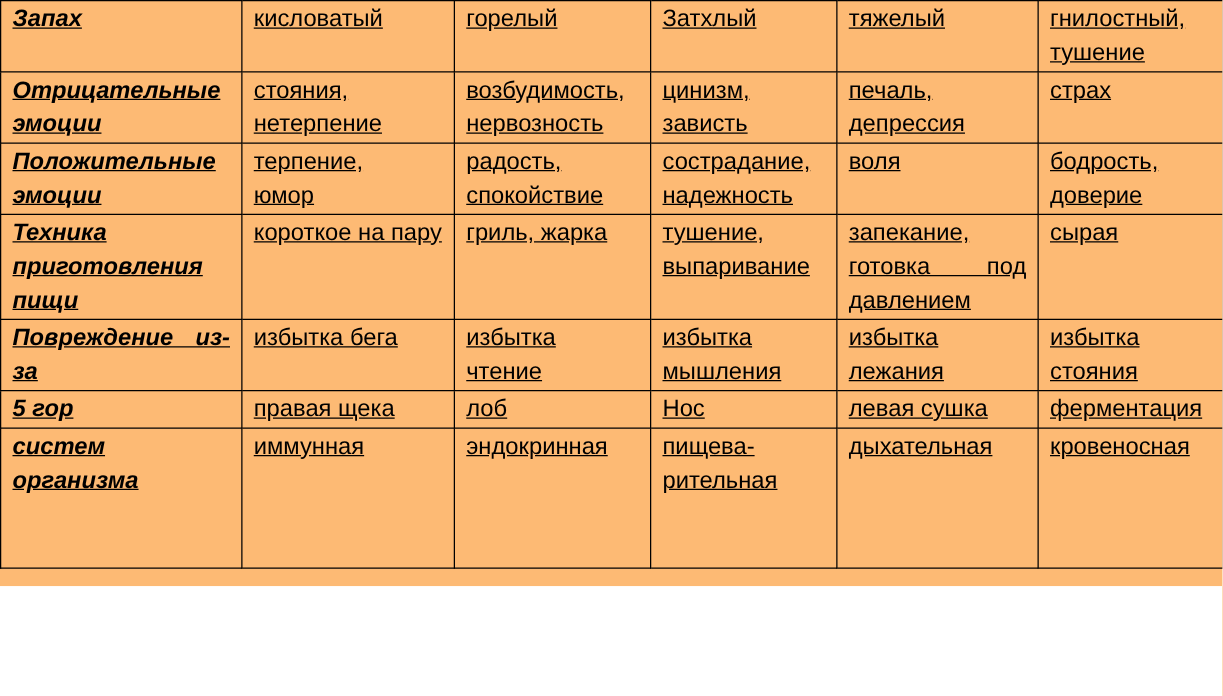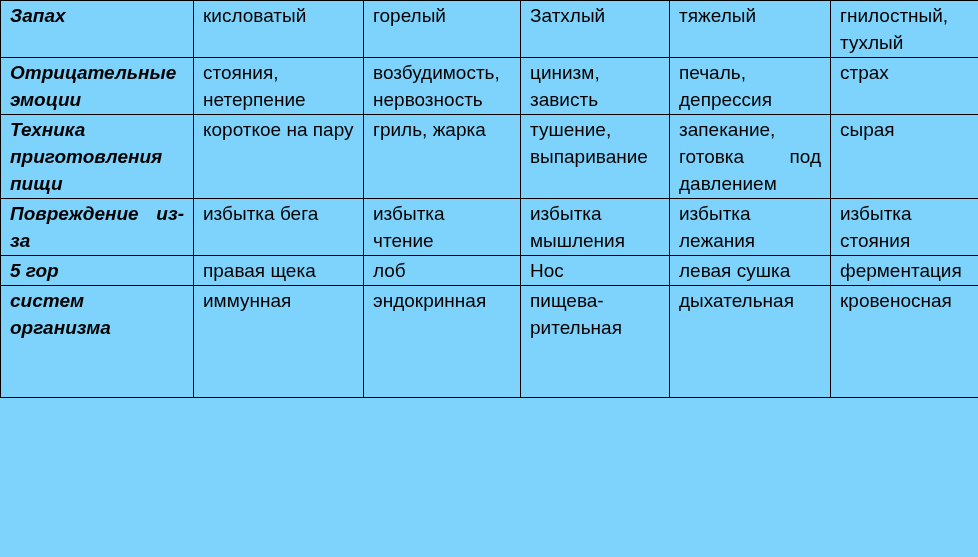--- a/index.html
+++ b/index.html
@@ -2,23 +2,24 @@
 <html><head>
 <meta charset="utf-8">
 <style>
   html, body {
     margin: 0;
     padding: 0;
     background: #ffffff;
   }
   .page {
     width: 978px;
-    height: 557px;
+    height: 469px;
     overflow: hidden;
-    background: #7dd3fc;
+    background: #fdba74;
+    text-decoration: underline;
   }
   table.doc-table {
     border-collapse: collapse;
     table-layout: fixed;
     width: 978px;
     font-family: "Liberation Sans", sans-serif;
     font-size: 19px;
     line-height: 27px;
     color: #000000;
   }
@@ -63,34 +64,47 @@
       <col style="width:148px">
     </colgroup>
     <tbody>
       <tr class="h57">
         <td class="hdr">Запах</td>
         <td>кисловатый</td>
         <td>горелый</td>
         <td>Затхлый</td>
         <td>тяжелый</td>
         <td>гнилостный,
-тухлый</td>
+тушение</td>
       </tr>
       <tr class="h55">
         <td class="hdr">Отрицательные
 эмоции</td>
         <td>стояния,
 нетерпение</td>
         <td>возбудимость,
 нервозность</td>
         <td>цинизм,
 зависть</td>
         <td>печаль,
 депрессия</td>
         <td>страх</td>
+      </tr>
+      <tr class="h57b">
+        <td class="hdr">Положительные
+эмоции</td>
+        <td>терпение,
+юмор</td>
+        <td>радость,
+спокойствие</td>
+        <td>сострадание,
+надежность</td>
+        <td>воля</td>
+        <td>бодрость,
+доверие</td>
       </tr>
       <tr class="h81">
         <td class="hdr">Техника
 приготовления
 пищи</td>
         <td class="justify">короткое на пару</td>
         <td>гриль, жарка</td>
         <td>тушение,
 выпаривание</td>
         <td class="justify">запекание, готовка под давлением</td>

